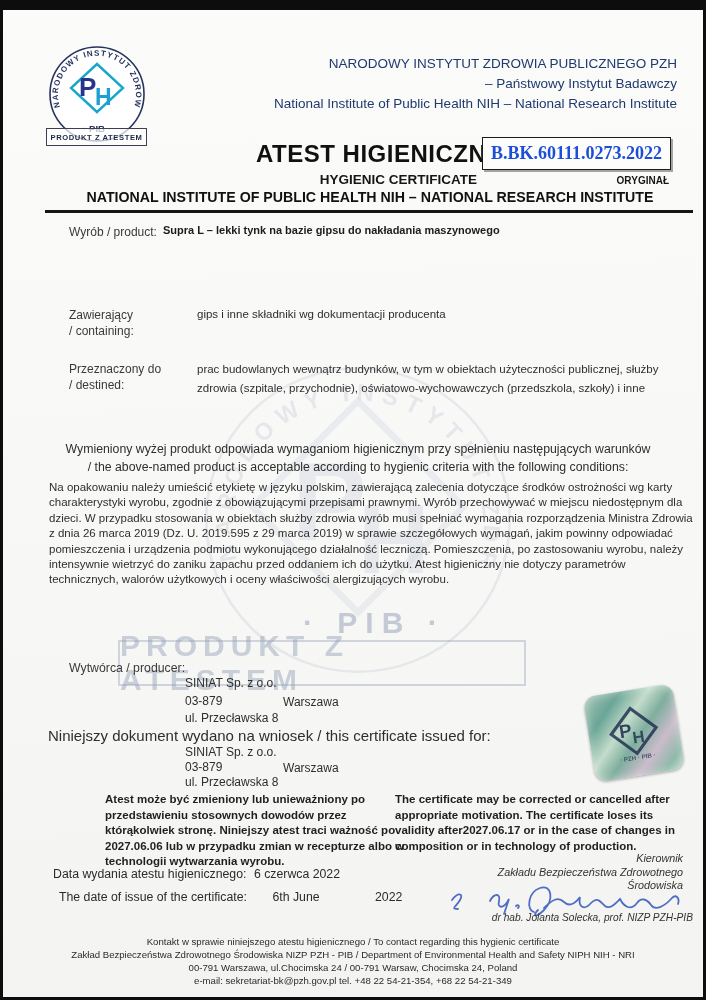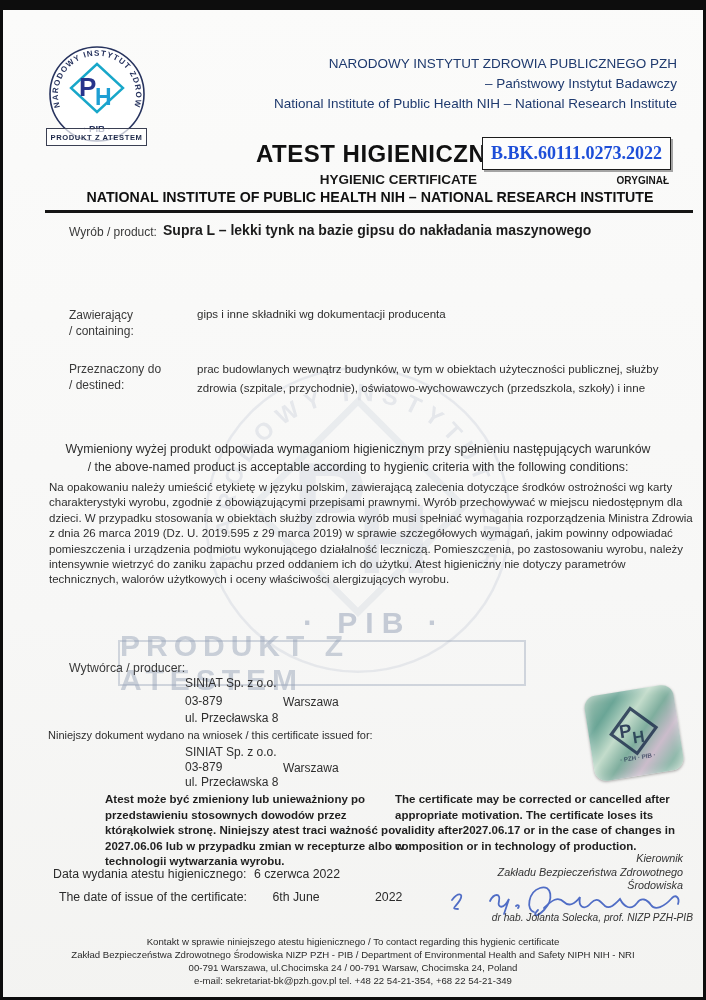--- a/index.html
+++ b/index.html
@@ -76,41 +76,41 @@
     <div class="abs hdr-org navy" style="right:26px;top:84px;width:560px;">National Institute of Public Health NIH – National Research Institute</div>
 
     <div class="abs title-main" style="left:253px;top:130px;">ATEST HIGIENICZNY</div>
     <div class="abs certbox" style="left:479px;top:127px;width:187px;height:31px;">B.BK.60111.0273.2022</div>
     <div class="abs b" style="left:256px;top:162px;width:218px;text-align:right;font-size:13.5px;color:#161616;">HYGIENIC CERTIFICATE</div>
     <div class="abs b" style="left:479px;top:165px;width:187px;text-align:right;font-size:10px;color:#161616;">ORYGINAŁ</div>
     <div class="abs b" style="left:42px;top:179px;width:650px;text-align:center;font-size:14.2px;color:#111;">NATIONAL INSTITUTE OF PUBLIC HEALTH NIH – NATIONAL RESEARCH INSTITUTE</div>
     <div class="abs rule" style="left:42px;top:200px;width:648px;"></div>
 
     <div class="abs lbl" style="left:66px;top:214px;">Wyrób / product:</div>
-    <div class="abs t b" style="left:160px;top:213px;font-size:14px;color:#1c1c1c;">Supra L – lekki tynk na bazie gipsu do nakładania maszynowego</div>
+    <div class="abs t b" style="left:160px;top:213px;font-size:11px;color:#1c1c1c;">Supra L – lekki tynk na bazie gipsu do nakładania maszynowego</div>
 
     <div class="abs lbl" style="left:66px;top:297px;">Zawierający</div>
     <div class="abs lbl" style="left:66px;top:313px;">/ containing:</div>
     <div class="abs t" style="left:194px;top:297px;width:494px;">gips i inne składniki wg dokumentacji producenta</div>
 
     <div class="abs lbl" style="left:66px;top:351px;">Przeznaczony do</div>
     <div class="abs lbl" style="left:66px;top:367px;">/ destined:</div>
     <div class="abs t" style="left:194px;top:350px;width:496px;line-height:18.5px;">prac budowlanych wewnątrz budynków, w tym w obiektach użyteczności publicznej, służby zdrowia (szpitale, przychodnie), oświatowo-wychowawczych (przedszkola, szkoły) i inne</div>
 
     <div class="abs t" style="left:30px;top:432px;width:650px;text-align:center;font-size:12.3px;">Wymieniony wyżej produkt odpowiada wymaganiom higienicznym przy spełnieniu następujących warunków</div>
     <div class="abs t" style="left:30px;top:450px;width:650px;text-align:center;font-size:12.3px;">/ the above-named product is acceptable according to hygienic criteria with the following conditions:</div>
     <div class="abs t" style="left:46px;top:470px;width:644px;line-height:15.4px;">Na opakowaniu należy umieścić etykietę w języku polskim, zawierającą zalecenia dotyczące środków ostrożności wg karty charakterystyki wyrobu, zgodnie z obowiązującymi przepisami prawnymi. Wyrób przechowywać w miejscu niedostępnym dla dzieci. W przypadku stosowania w obiektach służby zdrowia wyrób musi spełniać wymagania rozporządzenia Ministra Zdrowia z dnia 26 marca 2019 (Dz. U. 2019.595 z 29 marca 2019) w sprawie szczegółowych wymagań, jakim powinny odpowiadać pomieszczenia i urządzenia podmiotu wykonującego działalność leczniczą. Pomieszczenia, po zastosowaniu wyrobu, należy intensywnie wietrzyć do zaniku zapachu przed oddaniem ich do użytku. Atest higieniczny nie dotyczy parametrów technicznych, walorów użytkowych i oceny właściwości alergizujących wyrobu.</div>
 
     <div class="abs lbl" style="left:66px;top:650px;font-size:12.3px;">Wytwórca / producer:</div>
     <div class="abs t" style="left:182px;top:666px;font-size:12px;">SINIAT Sp. z o.o.</div>
     <div class="abs t" style="left:182px;top:684px;font-size:12px;">03-879</div>
     <div class="abs t" style="left:280px;top:685px;font-size:12px;">Warszawa</div>
     <div class="abs t" style="left:182px;top:701px;font-size:12px;">ul. Przecławska 8</div>
 
-    <div class="abs t" style="left:45px;top:718px;font-size:11px;">Niniejszy dokument wydano na wniosek / this certificate issued for:</div>
+    <div class="abs t" style="left:45px;top:718px;font-size:15px;">Niniejszy dokument wydano na wniosek / this certificate issued for:</div>
     <div class="abs t" style="left:182px;top:735px;font-size:12px;">SINIAT Sp. z o.o.</div>
     <div class="abs t" style="left:182px;top:750px;font-size:12px;">03-879</div>
     <div class="abs t" style="left:280px;top:751px;font-size:12px;">Warszawa</div>
     <div class="abs t" style="left:182px;top:765px;font-size:12px;">ul. Przecławska 8</div>
 
     <div class="abs sticker" style="left:586px;top:680px;width:90px;height:86px;">
       <svg width="62" height="62" viewBox="0 0 60 60">
         <path d="M30 6 L52 28 L30 50 L8 28 Z" fill="none" stroke="#1c2a4a" stroke-width="3" opacity=".8"></path>
         <text x="16" y="33" font-size="18" font-weight="bold" fill="#1c2a4a" opacity=".85">P</text>
         <text x="28" y="40" font-size="16" font-weight="bold" fill="#22384f" opacity=".85">H</text>

